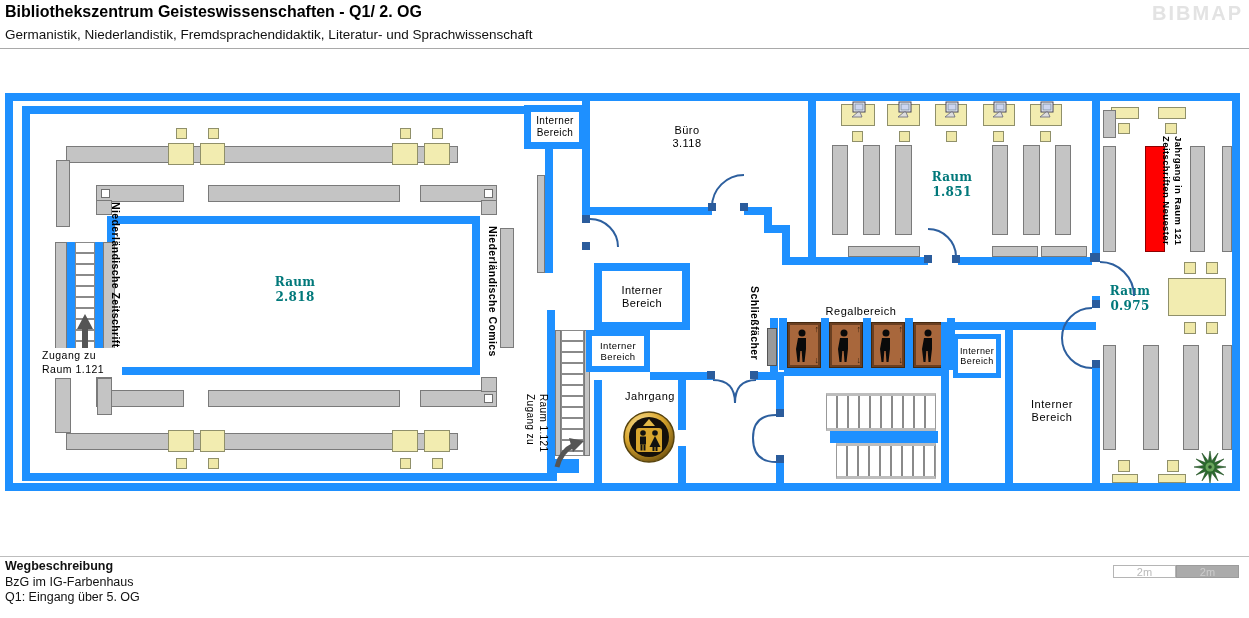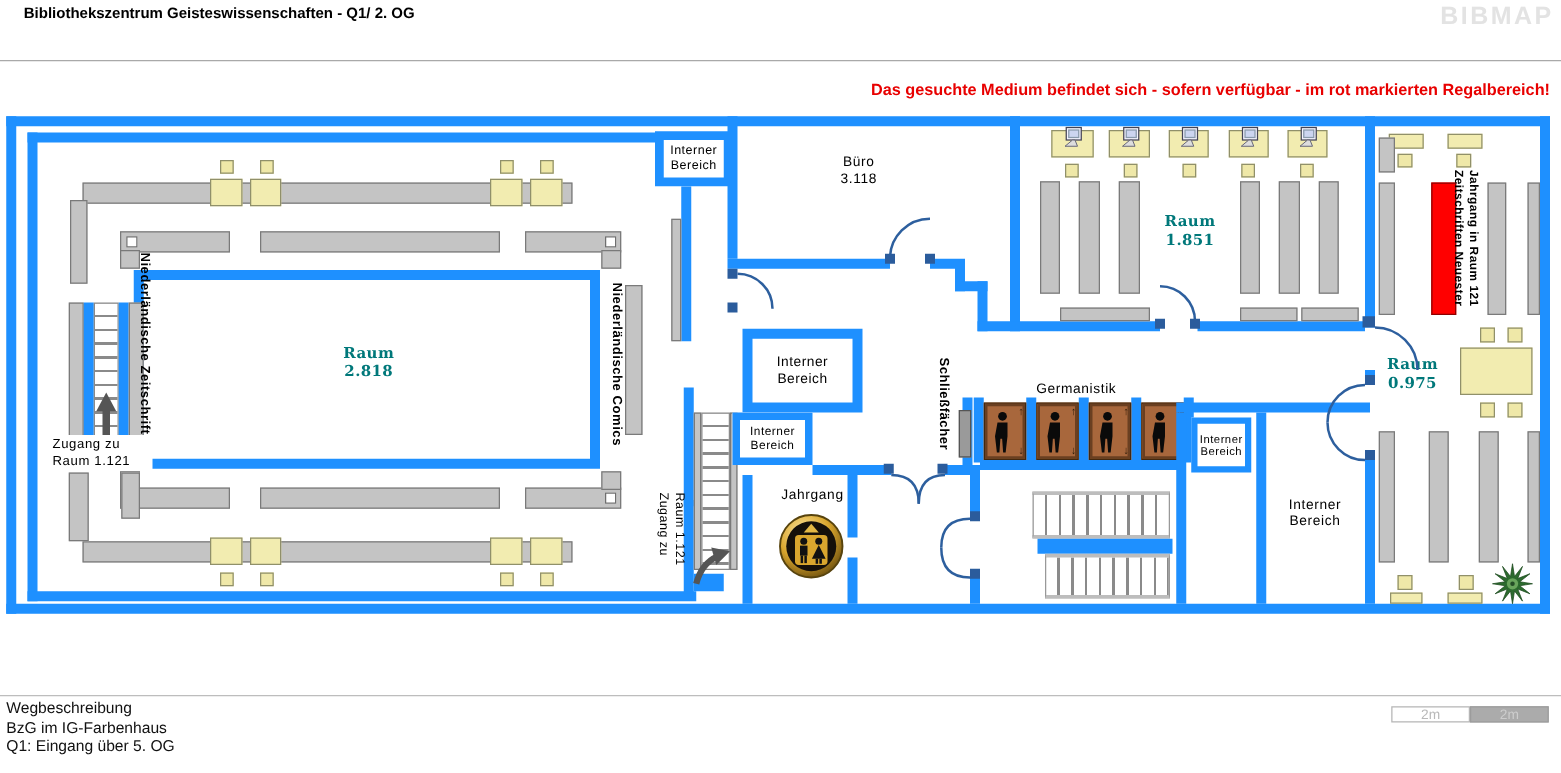--- a/index.html
+++ b/index.html
@@ -27,44 +27,44 @@
   
   .cab{position:absolute;background:#a8673c;border:1px solid #43280f;
        box-shadow:inset 0 0 0 2px rgba(30,15,0,.45);box-sizing:border-box;}
   .cab .arr{position:absolute;right:1px;font-size:9px;line-height:9px;color:#2a1a08;}
   
   .lbl{position:absolute;font-size:11px;line-height:13px;color:#000;text-align:center;letter-spacing:.5px;}
   .roomlbl{position:absolute;font-family:"DejaVu Serif",serif;font-weight:bold;font-size:12px;
            line-height:15px;color:#00787a;text-align:center;letter-spacing:.3px;}
   .vtext{position:absolute;writing-mode:vertical-lr;text-orientation:sideways;
          font-weight:bold;font-size:10.5px;letter-spacing:.4px;color:#000;line-height:13px;}
-  .header-title{position:absolute;left:19px;top:3px;font-size:12px;font-weight:bold;color:#000;}
+  .header-title{position:absolute;left:5px;top:3px;font-size:16px;font-weight:bold;color:#000;}
   .header-sub{position:absolute;left:5px;top:27px;font-size:13.5px;color:#111;}
   .logo{position:absolute;right:6px;top:2px;font-size:20px;font-weight:bold;color:#e3e3e3;letter-spacing:2px;}
   .notice{position:absolute;right:9px;top:64px;font-size:13px;font-weight:bold;color:#e80000;}
   .hr{position:absolute;left:0;width:1249px;height:1px;background:#a9a9a9;}
   .foot{position:absolute;left:5px;font-size:12.5px;color:#111;}
   .scaleseg{position:absolute;width:63px;height:13px;font-size:11px;text-align:center;
             line-height:13px;box-sizing:border-box;}
   .scale-l{background:#fff;border:1px solid #b5b5b5;color:#b9b9b9;}
   .scale-r{background:#ababab;border:1px solid #9c9c9c;color:#cdcdcd;}
   .upshaft{position:absolute;background:#555;}
   .uphead{position:absolute;width:0;height:0;border-left:8px solid transparent;
           border-right:8px solid transparent;border-bottom:15px solid #555;}
   svg{position:absolute;overflow:visible;}
 </style>
 </head>
 <body>
 
 <div id="stage">
 
   <div class="header-title">Bibliothekszentrum Geisteswissenschaften - Q1/ 2. OG</div>
+  <div class="header-sub">Germanistik, Niederlandistik, Fremdsprachendidaktik, Literatur- und Sprachwissenschaft</div>
   <div class="logo">BIBMAP</div>
   <div class="hr" style="top:48px;"></div>
-  <div class="notice">Das gesuchte Medium befindet sich - sofern verfügbar -  im rot markierten Regalbereich!</div>
 
   <div class="abs" style="left:0;top:0;width:1249px;height:618px;">
 
     <div class="w" style="left:5px;top:93px;width:1235px;height:8px;"></div>
     <div class="w" style="left:5px;top:483px;width:1235px;height:8px;"></div>
     <div class="w" style="left:5px;top:93px;width:8px;height:398px;"></div>
     <div class="w" style="left:1232px;top:93px;width:8px;height:398px;"></div>
 
     <div class="w" style="left:22px;top:106px;width:508px;height:8px;"></div>
     <div class="w" style="left:22px;top:106px;width:8px;height:375px;"></div>
@@ -263,21 +263,21 @@
       <rect x="21.5" y="34.5" width="2" height="6" fill="#111"></rect>
       <circle cx="33" cy="23" r="2.8" fill="#111"></circle>
       <polygon points="33,26 27.5,37 38.5,37" fill="#111"></polygon>
       <rect x="30.5" y="37" width="2" height="4" fill="#111"></rect>
       <rect x="33.5" y="37" width="2" height="4" fill="#111"></rect>
     </svg>
 
     <div class="vtext" style="left:748px;top:286px;height:88px;">Schließfächer</div>
     <div class="lock" style="left:767px;top:328px;width:10px;height:38px;"></div>
 
-    <div class="lbl" style="left:820px;top:305px;width:82px;">Germanistik</div>
+    <div class="lbl" style="left:820px;top:305px;width:82px;">Regalbereich</div>
     <div class="w" style="left:779px;top:318px;width:8px;height:52px;"></div>
     <div class="w" style="left:821px;top:318px;width:8px;height:52px;"></div>
     <div class="w" style="left:863px;top:318px;width:8px;height:52px;"></div>
     <div class="w" style="left:905px;top:318px;width:8px;height:52px;"></div>
     <div class="w" style="left:947px;top:318px;width:8px;height:52px;"></div>
     <div class="w" style="left:784px;top:368px;width:163px;height:8px;"></div>
     <div class="cab" style="left:787px;top:322px;width:34px;height:46px;">
       <svg width="20" height="40" viewBox="0 0 20 40" style="left:4px;top:3px;">
           <circle cx="10" cy="7" r="3.5" fill="#0a0a0a"></circle>
           <path d="M6,12 h8 v11 l-1.5,13 h-2 l-0.8,-11 h-1.4 l-0.8,11 h-2 l-1.5,-13 z" fill="#0a0a0a"></path>
@@ -389,18 +389,18 @@
         <rect x="1092" y="360" width="8" height="8"></rect>
         <rect x="707" y="371" width="8" height="8"></rect>
         <rect x="750" y="371" width="8" height="8"></rect>
         <rect x="776" y="409" width="8" height="8"></rect>
         <rect x="776" y="455" width="8" height="8"></rect>
       </g>
     </svg>
   </div>
 
   <div class="hr" style="top:556px;background:#bdbdbd;"></div>
-  <div class="foot" style="top:559px;font-weight:normal;">Wegbeschreibung</div>
+  <div class="foot" style="top:559px;font-weight:bold;">Wegbeschreibung</div>
   <div class="foot" style="top:575px;">BzG im IG-Farbenhaus</div>
   <div class="foot" style="top:590px;">Q1: Eingang über 5. OG</div>
   <div class="scaleseg scale-l" style="left:1113px;top:565px;">2m</div>
   <div class="scaleseg scale-r" style="left:1176px;top:565px;">2m</div>
 </div>
 
 </body></html>

